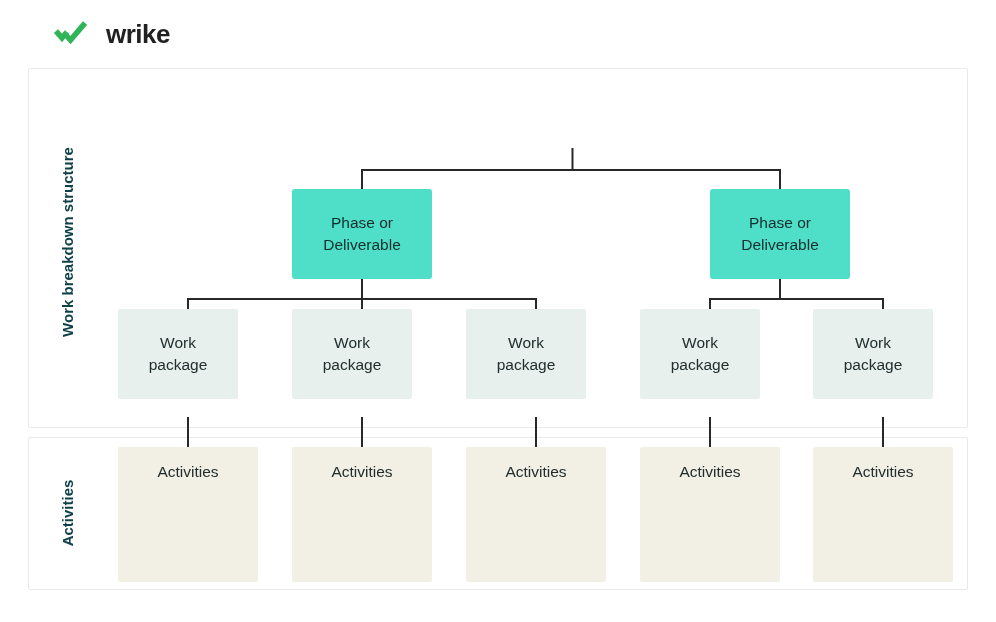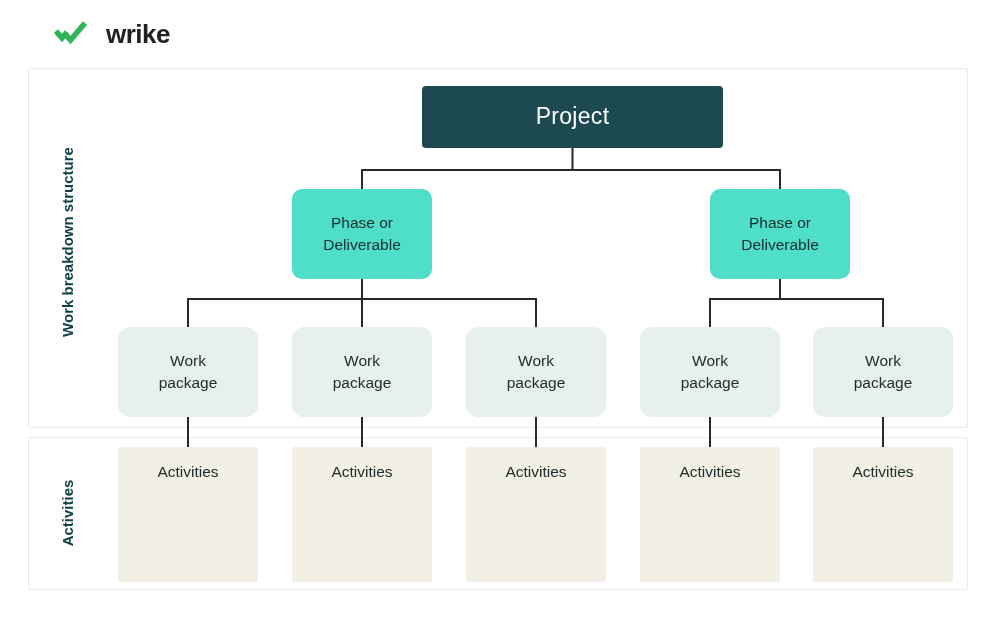--- a/index.html
+++ b/index.html
@@ -94,33 +94,33 @@
     border-radius: 4px;
     font-size: 23px;
     font-weight: 500;
     letter-spacing: 0.3px;
   }
   .node.phase {
     top: 189px;
     width: 140px; height: 90px;
     background: var(--phase-bg);
     color: var(--phase-text);
-    border-radius: 10px;
+    border-radius: 3px;
     font-size: 15.5px;
     font-weight: 500;
   }
   .node.phase.p1 { left: 292px; }
   .node.phase.p2 { left: 710px; }
 
   .node.wp {
-    top: 327px;
-    width: 140px; height: 90px;
+    top: 309px;
+    width: 120px; height: 90px;
     background: var(--work-package-bg);
     color: var(--node-text);
-    border-radius: 12px;
+    border-radius: 2px;
     font-size: 15.5px;
     font-weight: 500;
   }
   .node.act {
     top: 447px;
     width: 140px; height: 135px;
     background: var(--activities-bg);
     color: var(--node-text);
     border-radius: 2px;
     font-size: 15.5px;
@@ -153,23 +153,20 @@
   <div class="v-label wbs">Work breakdown structure</div>
   <div class="v-label acts">Activities</div>
 
   <svg class="connectors" width="996" height="622" viewBox="0 0 996 622">
     <path d="M572.5 148 V170 M362 189 V170 H780 V189"></path>
     <path d="M362 279 V327 M188 327 V299 H536 V327"></path>
     <path d="M780 279 V299 M710 327 V299 H883 V327"></path>
     <path d="M188 417 V447 M362 417 V447 M536 417 V447 M710 417 V447 M883 417 V447"></path>
   </svg>
 
-  <div class="node project">
-    <span class="lbl">Project</span>
-  </div>
 
   <div class="node phase p1">
     <span class="lbl">Phase or
 Deliverable</span>
   </div>
   <div class="node phase p2">
     <span class="lbl">Phase or
 Deliverable</span>
   </div>
 

